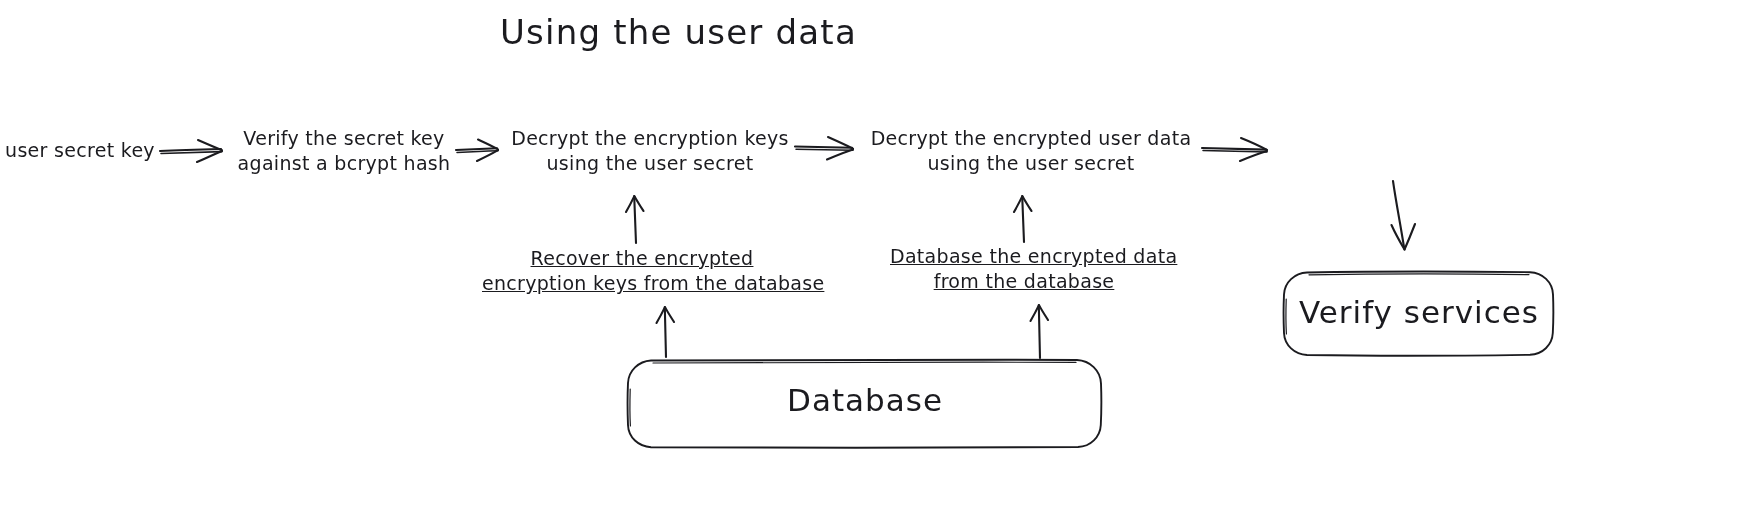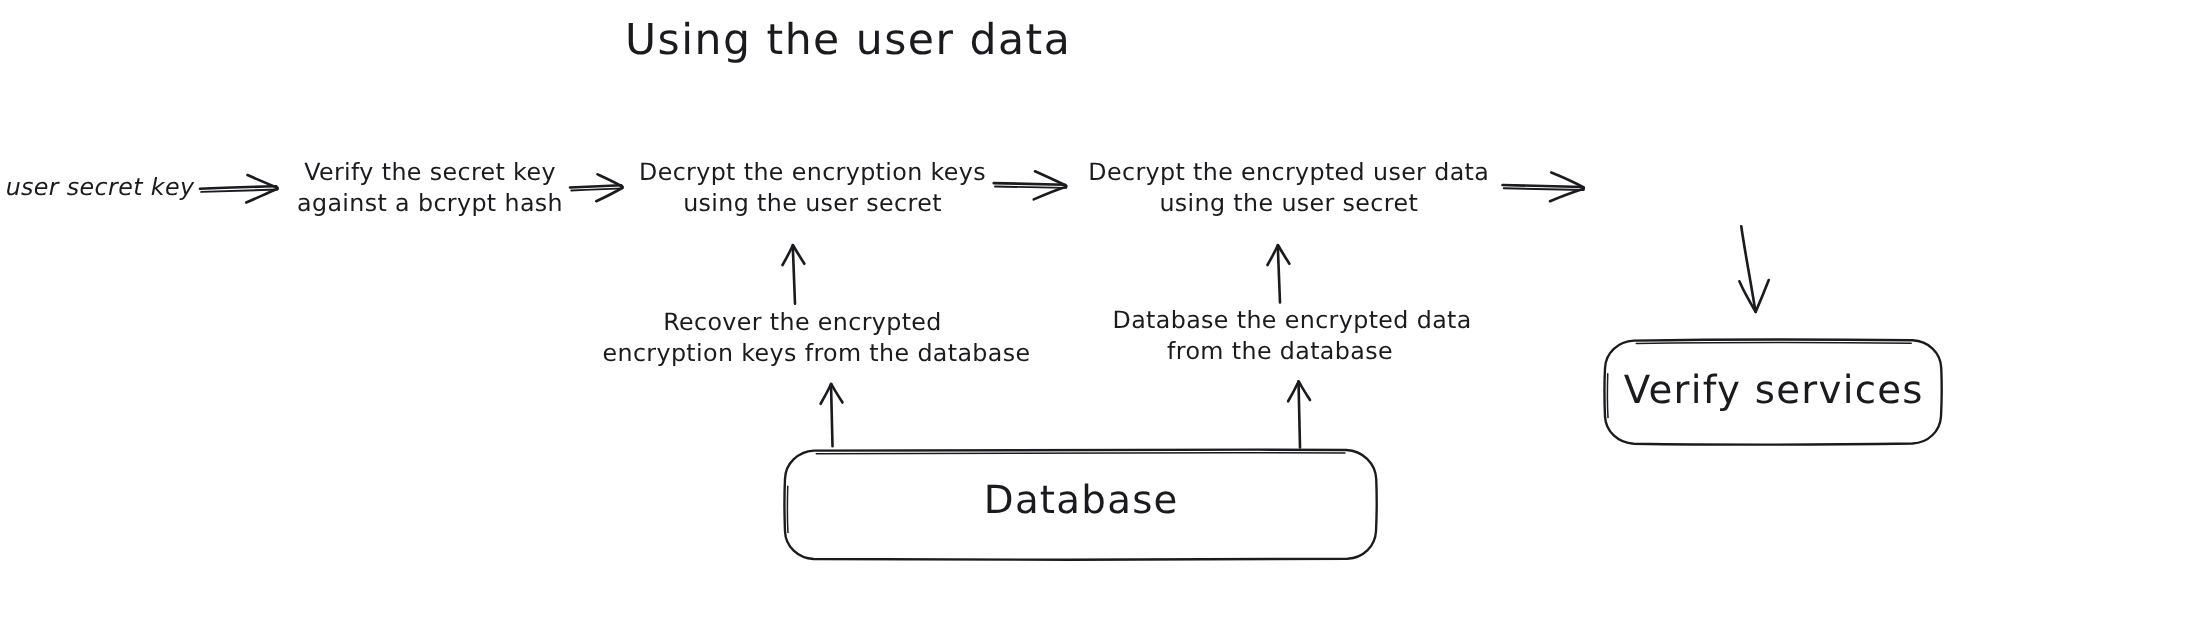--- a/index.html
+++ b/index.html
@@ -32,20 +32,21 @@
   .title {
     font-size: 34px;
     font-weight: 400;
     letter-spacing: 1.2px;
   }
   .step {
     font-size: 19px;
   }
   .sublabel {
     font-size: 19px;
+    text-decoration: underline;
   }
   .boxlabel {
     font-size: 31px;
     letter-spacing: 1px;
   }
   .arrow-layer {
     position: absolute;
     inset: 0;
     pointer-events: none;
   }
@@ -133,21 +134,21 @@
                  C 1283.4 319, 1283.4 307, 1284 294.5 C 1284.5 282.2, 1294.6 273, 1307 272.5 Z"></path>
         <path d="M1309 274.8 C 1362 274, 1462 273.8, 1529 274.6" stroke-width="1.2"></path>
         <path d="M1286.2 299 C 1285.8 312, 1285.8 324, 1286.4 334" stroke-width="1.2"></path>
       </g>
 
     </g>
   </svg>
 
   <div class="node title" style="left:500px; top:10px; width:330px;">Using the user data</div>
 
-  <div class="node step" style="left:0px; top:138px; width:160px;font-style:italic;">user secret key</div>
+  <div class="node step" style="left:0px; top:138px; width:160px;">user secret key</div>
 
   <div class="node step" style="left:236px; top:126px; width:216px;">Verify the secret key
 against a bcrypt hash</div>
 
   <div class="node step" style="left:508px; top:126px; width:284px;">Decrypt the encryption keys
 using the user secret</div>
 
   <div class="node step" style="left:866px; top:126px; width:330px;">Decrypt the encrypted user data
 using the user secret</div>
 

